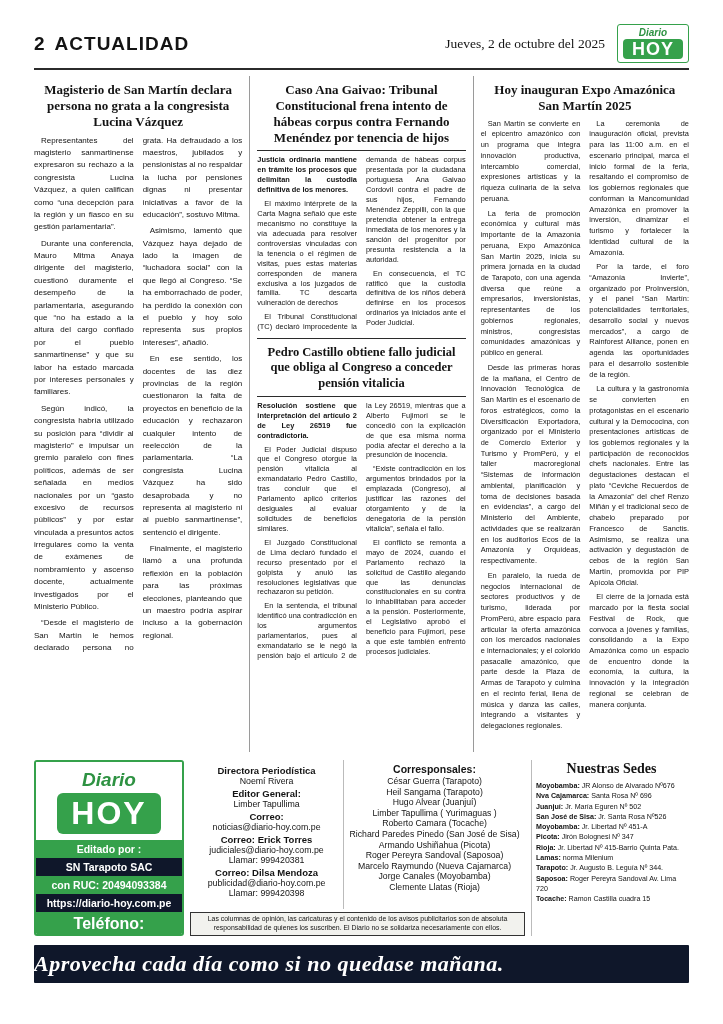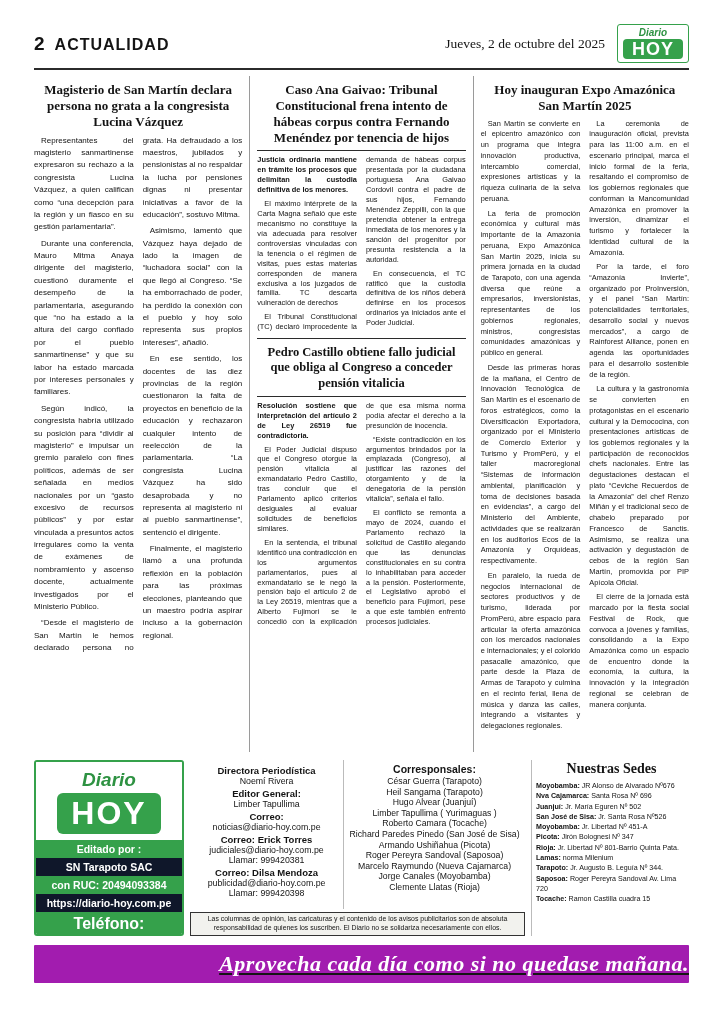--- a/index.html
+++ b/index.html
@@ -8,21 +8,21 @@
     position:relative; width:723px; height:1024px; background:#fff;
     font-family:"Liberation Sans", sans-serif; color:#141414; overflow:hidden;
   }
   
   .header {
     margin:24px 34px 0 34px; display:flex; justify-content:space-between;
     align-items:center; border-bottom:2px solid #2b2b2b; padding-bottom:5px;
   }
   .header-left { display:flex; align-items:baseline; gap:10px; }
   .page-num { font-size:19px; font-weight:bold; }
-  .section-name { font-size:16px; font-weight:bold; letter-spacing:1px; }
+  .section-name { font-size:19px; font-weight:bold; letter-spacing:1px; }
   .header-right { display:flex; align-items:center; gap:12px; }
   .edition-date { font-size:13.5px; font-family:"Liberation Serif", serif; }
   .logo { display:flex; flex-direction:column; align-items:center; line-height:1; }
   .logo-small { border:1px solid #35a14b; padding:3px 5px; border-radius:3px; background:#fff; }
   .logo .diario { color:#2e9242; font-weight:bold; font-style:italic; font-size:10px; }
   .logo .hoy { background:#35a14b; color:#fff; font-weight:bold; font-size:18px;
     padding:1px 9px; border-radius:4px; margin-top:1px; letter-spacing:1px; }
   
   .articles { display:flex; margin:6px 34px 0 34px; height:676px; overflow:hidden; }
   .article-col { flex:1 1 0; padding:0 7px; overflow:hidden; }
@@ -63,22 +63,22 @@
   .disclaimer {
     border:1px solid #333; background:#f2f2ee; font-size:6.9px; line-height:1.3;
     text-align:center; padding:2px 6px; margin-top:3px;
   }
   .f-sedes { width:158px; padding:1px 2px 0 4px; border-left:1px solid #bbb; }
   .f-sedes .title { text-align:center; font-family:"Liberation Serif", serif; font-weight:bold;
     font-size:14px; margin-bottom:4px; }
   .sede-row { font-size:7.1px; line-height:1.45; }
   .sede-label { font-weight:bold; }
   
-  .banner { margin:9px 34px 0 34px; background:#a21caf; height:38px;
-    display:flex; align-items:center; justify-content:flex-end; border-radius:1px;text-decoration:underline; }
+  .banner { margin:9px 34px 0 34px; background:#0f172a; height:38px;
+    display:flex; align-items:center; justify-content:flex-start; border-radius:1px; }
   .banner .txt { color:#fff; font-family:"Liberation Serif", serif; font-style:italic;
     font-weight:bold; font-size:22px; letter-spacing:0.5px; }
 </style>
 </head>
 <body>
 
 <div class="page">
 
   <header class="header">
     <div class="header-left">
@@ -119,20 +119,21 @@
             <p>El máximo intérprete de la Carta Magna señaló que este mecanismo no constituye la vía adecuada para resolver controversias vinculadas con la tenencia o el régimen de visitas, pues estas materias corresponden de manera exclusiva a los juzgados de familia. TC descarta vulneración de derechos</p>
             <p>El Tribunal Constitucional (TC) declaró improcedente la demanda de hábeas corpus presentada por la ciudadana portuguesa Ana Gaivao Cordovil contra el padre de sus hijos, Fernando Menéndez Zeppilli, con la que pretendía obtener la entrega inmediata de los menores y la sanción del progenitor por presunta resistencia a la autoridad.</p>
             <p>En consecuencia, el TC ratificó que la custodia definitiva de los niños deberá definirse en los procesos ordinarios ya iniciados ante el Poder Judicial.</p>
           </div>
       </article>
       <article>
         <h2 class="headline boxed">Pedro Castillo obtiene fallo judicial que obliga al Congreso a conceder pensión vitalicia</h2>
         <div class="body2col lead-bold">
             <p>Resolución sostiene que interpretación del artículo 2 de Ley 26519 fue contradictoria.</p>
             <p>El Poder Judicial dispuso que el Congreso otorgue la pensión vitalicia al exmandatario Pedro Castillo, tras concluir que el Parlamento aplicó criterios desiguales al evaluar solicitudes de beneficios similares.</p>
+            <p>El Juzgado Constitucional de Lima declaró fundado el recurso presentado por el golpista y anuló las resoluciones legislativas que rechazaron su petición.</p>
             <p>En la sentencia, el tribunal identificó una contradicción en los argumentos parlamentarios, pues al exmandatario se le negó la pensión bajo el artículo 2 de la Ley 26519, mientras que a Alberto Fujimori se le concedió con la explicación de que esa misma norma podía afectar el derecho a la presunción de inocencia.</p>
             <p>“Existe contradicción en los argumentos brindados por la emplazada (Congreso), al justificar las razones del otorgamiento y de la denegatoria de la pensión vitalicia”, señala el fallo.</p>
             <p>El conflicto se remonta a mayo de 2024, cuando el Parlamento rechazó la solicitud de Castillo alegando que las denuncias constitucionales en su contra lo inhabilitaban para acceder a la pensión. Posteriormente, el Legislativo aprobó el beneficio para Fujimori, pese a que este también enfrentó procesos judiciales.</p>
           </div>
       </article>
     </section>
 
     <div class="vsep"></div>
 
     <section class="article-col last">
@@ -207,21 +208,21 @@
     </div>
 
     <div class="f-sedes">
       <div class="title">Nuestras Sedes</div>
       <div class="sede-row"><span class="sede-label">Moyobamba:</span><span class="sede-addr"> JR Alonso de Alvarado Nº676</span></div>
       <div class="sede-row"><span class="sede-label">Nva Cajamarca:</span><span class="sede-addr"> Santa Rosa Nº 696</span></div>
       <div class="sede-row"><span class="sede-label">Juanjuí:</span><span class="sede-addr"> Jr. María Eguren Nº 502</span></div>
       <div class="sede-row"><span class="sede-label">San José de Sisa:</span><span class="sede-addr"> Jr. Santa Rosa Nº526</span></div>
       <div class="sede-row"><span class="sede-label">Moyobamba:</span><span class="sede-addr"> Jr. Libertad Nº 451-A</span></div>
       <div class="sede-row"><span class="sede-label">Picota:</span><span class="sede-addr"> Jirón Bolognesi Nº 347</span></div>
-      <div class="sede-row"><span class="sede-label">Rioja:</span><span class="sede-addr"> Jr. Libertad Nº 801-Barrio Quinta Pata.</span></div>
+      <div class="sede-row"><span class="sede-label">Rioja:</span><span class="sede-addr"> Jr. Libertad Nº 415-Barrio Quinta Pata.</span></div>
       <div class="sede-row"><span class="sede-label">Lamas:</span><span class="sede-addr"> norma Milenium</span></div>
       <div class="sede-row"><span class="sede-label">Tarapoto:</span><span class="sede-addr"> Jr. Augusto B. Leguía Nº 344.</span></div>
       <div class="sede-row"><span class="sede-label">Saposoa:</span><span class="sede-addr"> Roger Pereyra Sandoval Av. Lima 720</span></div>
       <div class="sede-row"><span class="sede-label">Tocache:</span><span class="sede-addr"> Ramon Castilla cuadra 15</span></div>
     </div>
 
   </footer>
 
   <div class="banner">
     <span class="txt">Aprovecha cada día como si no quedase mañana.</span>

